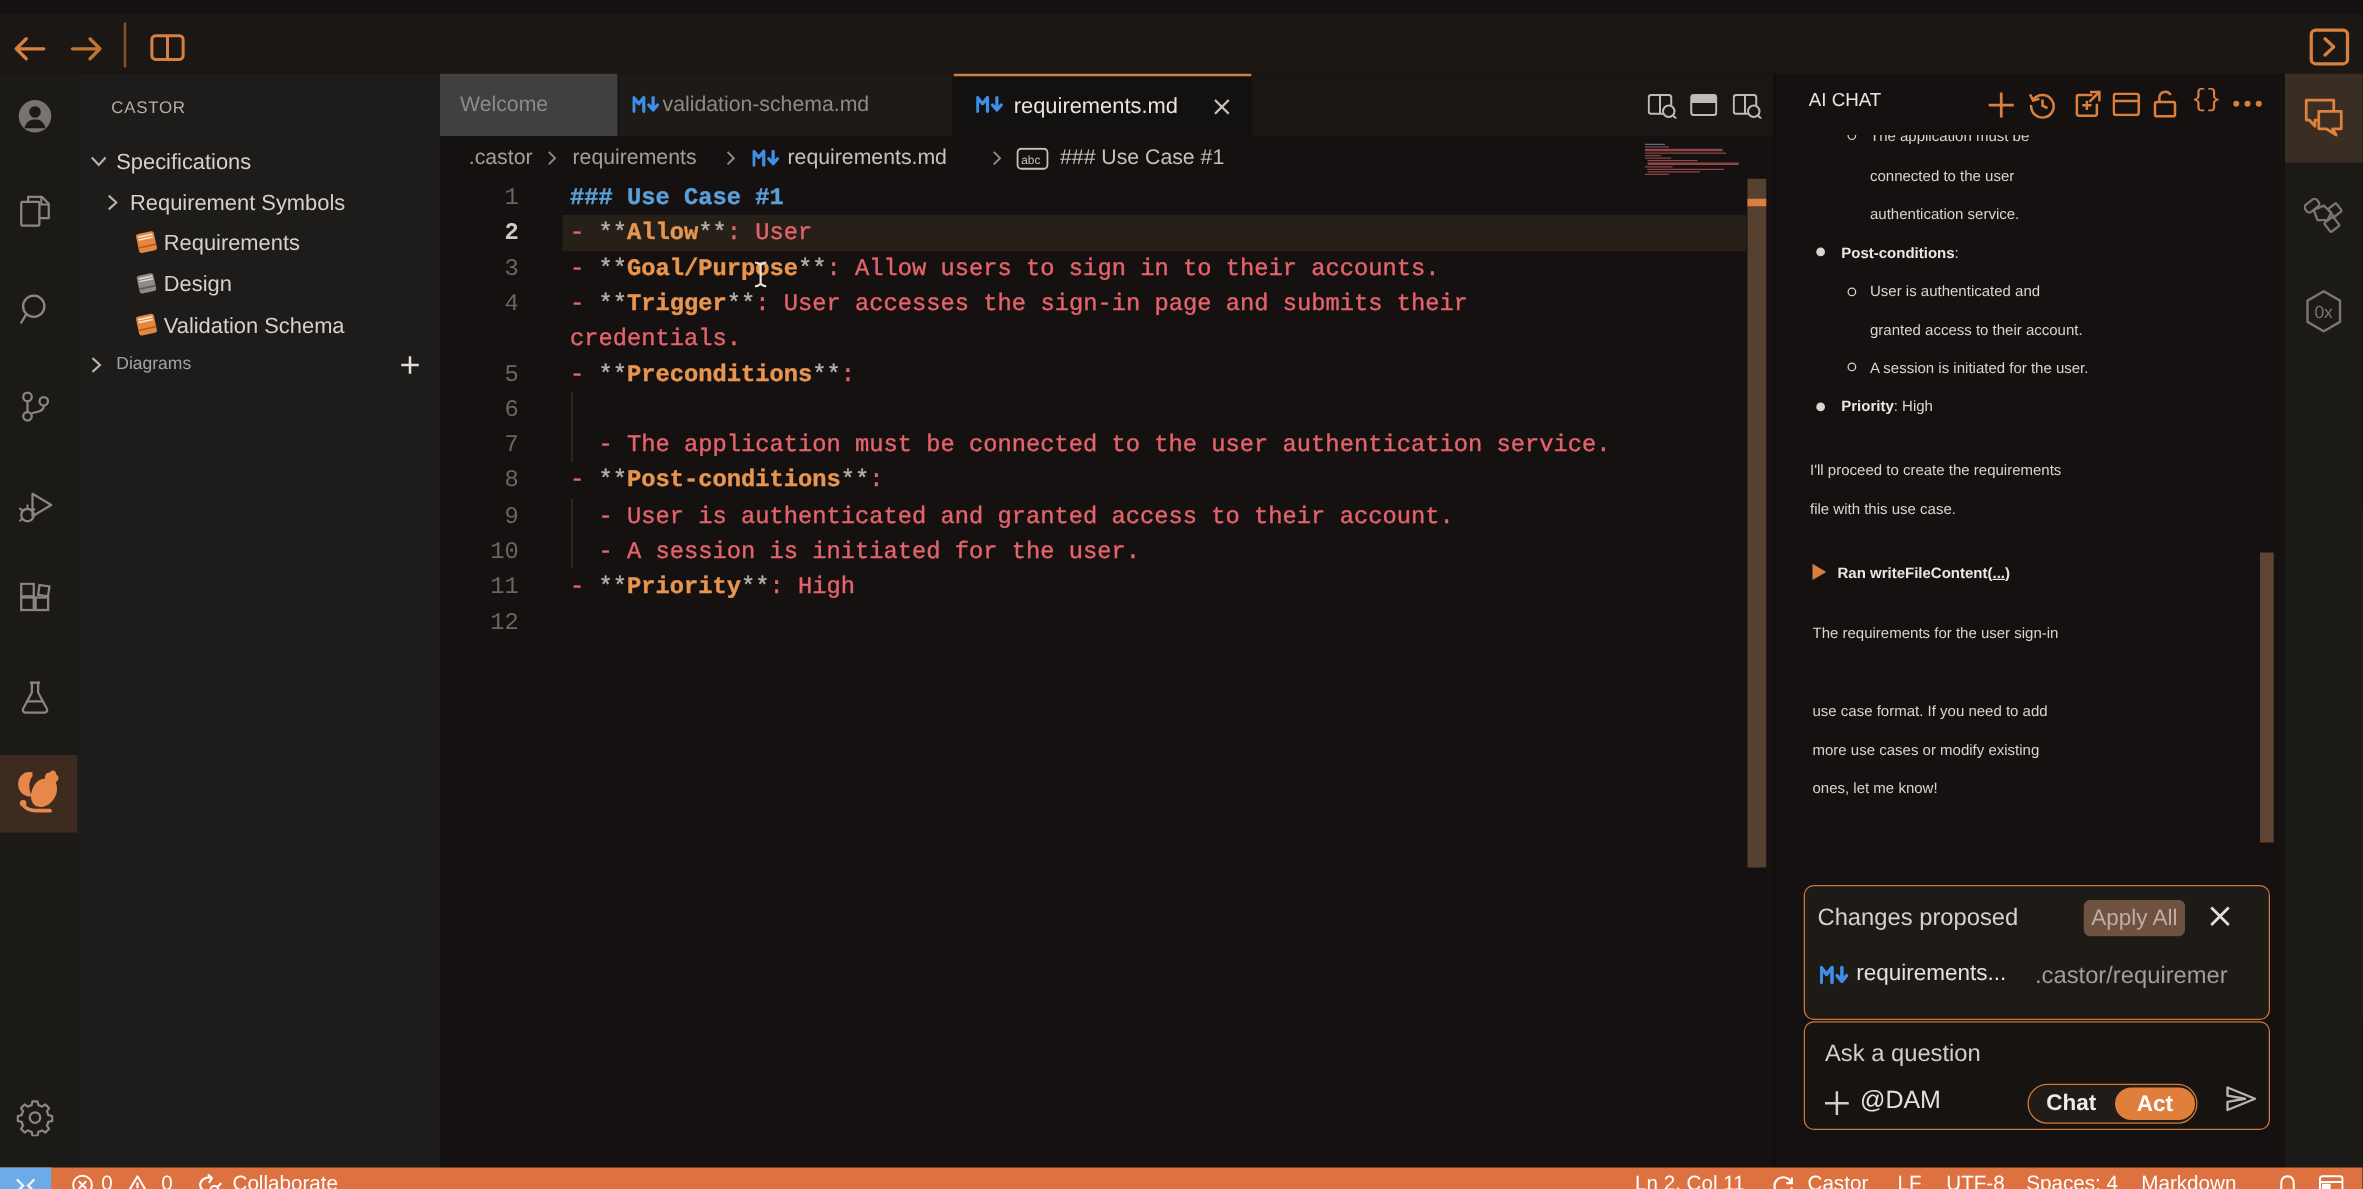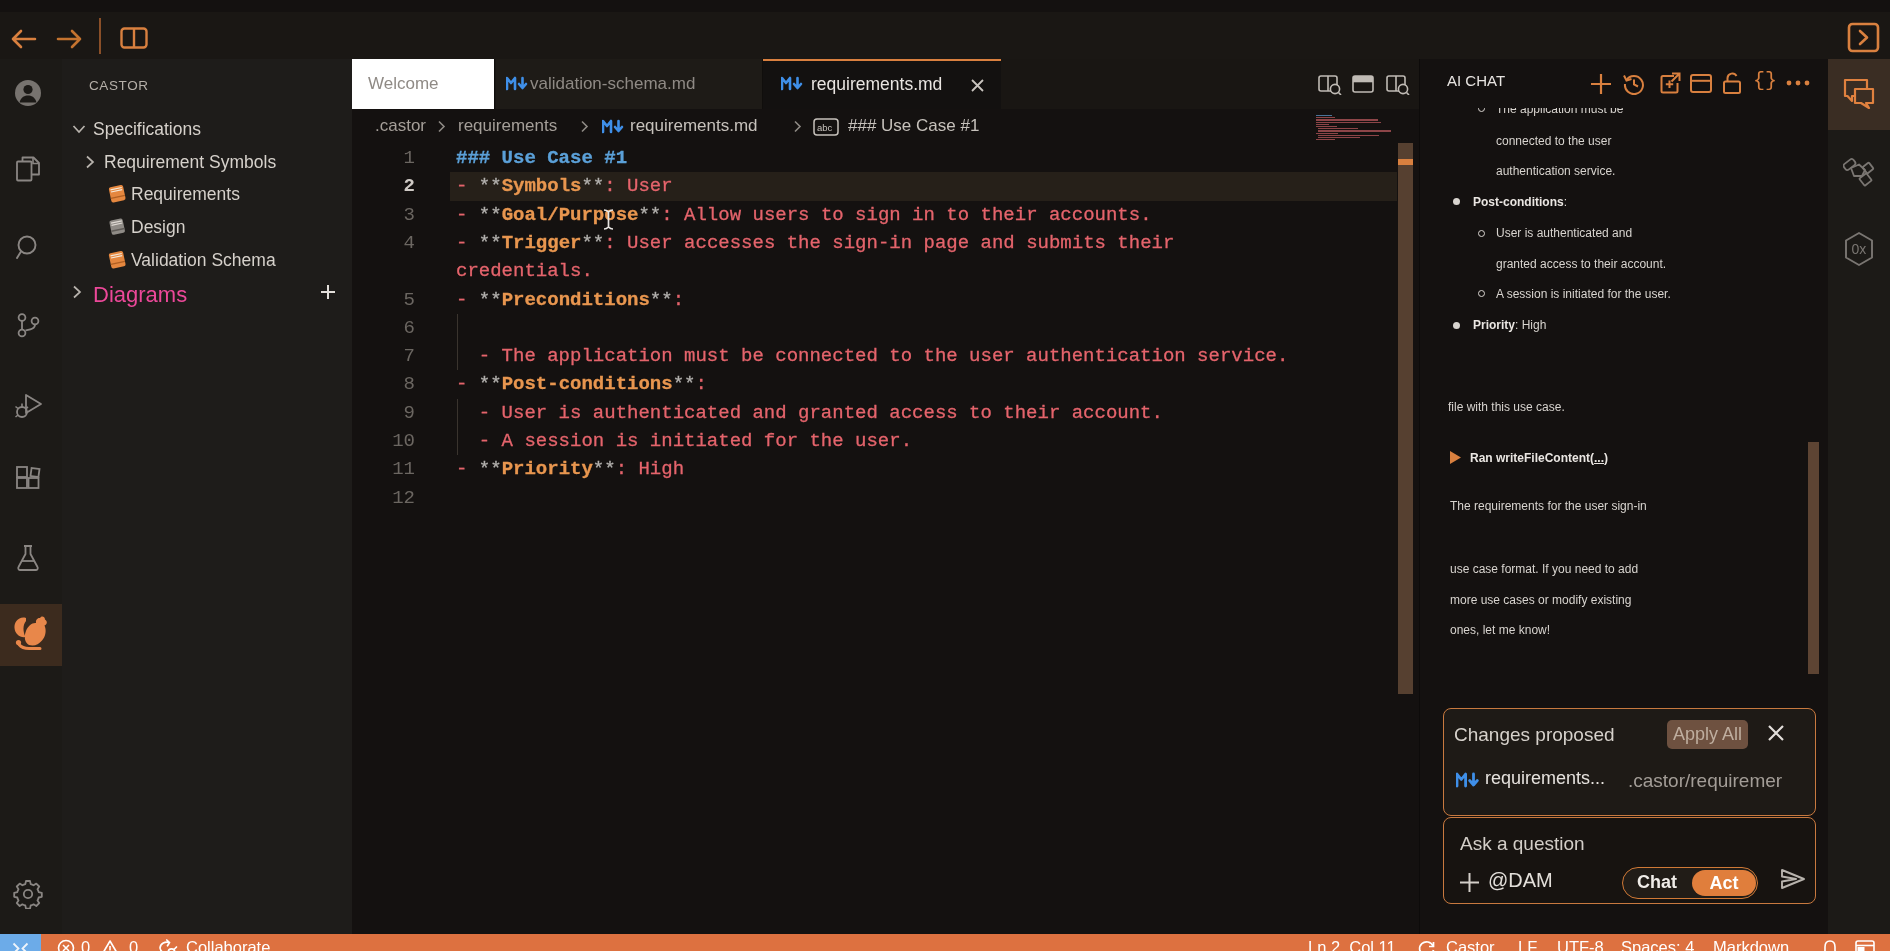--- a/index.html
+++ b/index.html
@@ -141,31 +141,31 @@
         <path d="M4.5 5.6 L16 5.6 M4.5 7.8 L16 7.8" stroke="#f5e8d8" stroke-width="1.2"></path>
         <path d="M3 14 L17.5 14" stroke="#b05f22" stroke-width="1.4"></path>
       </g>
     </svg>
     <div class="abs" style="left:69px;top:6px;font-size:17.5px;color:#d6d1cb;">Validation Schema</div>
   </div>
   <div class="abs" style="left:0;top:217px;width:290px;height:33px;">
     <svg class="icon" style="left:10px;top:9px;" width="10" height="14" viewBox="0 0 10 14">
           <path d="M2 1.5 L8 7 L2 12.5" stroke="#b8b3ad" stroke-width="1.7" fill="none"></path>
         </svg>
-    <div class="abs" style="left:31px;top:6px;font-size:22px;color:#ec4899;">Diagrams</div>
+    <div class="abs" style="left:31px;top:6px;font-size:14px;color:#a3a3a3;">Diagrams</div>
     <svg class="icon" style="left:258px;top:8px;" width="16" height="16" viewBox="0 0 16 16">
           <path d="M8 1 V15 M1 8 H15" stroke="#e3dfdb" stroke-width="2" fill="none"></path>
         </svg>
   </div>
 </div>
 
 <div class="abs" id="editor" style="left:352px;top:47px;width:1068px;height:875px;background:#141110;">
 
   <div class="abs" style="left:0;top:0;width:1068px;height:50px;background:#191613;">
-    <div class="abs" style="left:0;top:0;width:143px;height:50px;background:#ffffff;border-right:1px solid #100e0c;text-align:right;">
+    <div class="abs" style="left:0;top:0;width:143px;height:50px;background:#404040;border-right:1px solid #100e0c;text-align:right;">
       <div class="abs" style="left:16px;top:15px;font-size:17px;color:#8f8a85;">Welcome</div>
     </div>
     <div class="abs" style="left:144px;top:0;width:267px;height:50px;background:#1e1b17;border-right:1px solid #100e0c;">
       <svg class="icon" style="left:10px;top:17px;" width="22" height="15" viewBox="0 0 22 15">
         <path d="M1 13 V2 L5 7 L9 2 V13" stroke="#3f8fe8" stroke-width="2.6" fill="none" stroke-linejoin="round" stroke-linecap="round"></path>
         <path d="M16.5 2 V11 M13 8 L16.5 12 L20 8" stroke="#3f8fe8" stroke-width="2.6" fill="none" stroke-linejoin="round" stroke-linecap="round"></path>
       </svg>
       <div class="abs" style="left:34px;top:15px;font-size:17px;color:#8f8a85;">validation-schema.md</div>
     </div>
     <div class="abs" style="left:411px;top:0;width:238px;height:50px;background:#131110;border-top:2.5px solid #d9803f;">
@@ -225,21 +225,21 @@
   <div class="abs" id="code" style="left:0;top:85px;width:1068px;height:790px;font-family:'Liberation Mono',monospace;font-size:19px;">
     <div class="abs" style="left:98px;top:28.3px;width:947px;height:28.3px;background:#262019;"></div>
     <div class="abs" style="left:105px;top:169.8px;width:1px;height:56.6px;background:#3a342e;"></div>
     <div class="abs" style="left:105px;top:254.7px;width:1px;height:56.6px;background:#3a342e;"></div>
     <div class="row" style="top:0;">
           <span class="num">1</span>
           <span class="txt"><span class="h">### Use Case #1</span></span>
         </div>
     <div class="row" style="top:28.3px;">
           <span class="num" style="color:#cfcac5;font-weight:bold;">2</span>
-          <span class="txt">- <span class="a">**</span><span class="b">Symbols</span><span class="a">**</span>: User</span>
+          <span class="txt">- <span class="a">**</span><span class="b">Allow</span><span class="a">**</span>: User</span>
         </div>
     <div class="row" style="top:56.6px;">
           <span class="num">3</span>
           <span class="txt">- <span class="a">**</span><span class="b">Goal/Purpose</span><span class="a">**</span>: Allow users to sign in to their accounts.</span>
         </div>
     <div class="row" style="top:84.9px;">
           <span class="num">4</span>
           <span class="txt">- <span class="a">**</span><span class="b">Trigger</span><span class="a">**</span>: User accesses the sign-in page and submits their</span>
         </div>
     <div class="row" style="top:113.2px;">
@@ -307,20 +307,21 @@
 <div class="abs" id="chat" style="left:1420px;top:47px;width:408px;height:875px;background:#141110;">
 
   <div class="cline" style="left:76px;top:34.5px;">The application must be</div>
   <div class="cline" style="left:76px;top:66.8px;">connected to the user</div>
   <div class="cline" style="left:76px;top:96.9px;">authentication service.</div>
   <div class="cline" style="left:53px;top:127.9px;"><span class="cb">Post-conditions</span>:</div>
   <div class="cline" style="left:76px;top:159.3px;">User is authenticated and</div>
   <div class="cline" style="left:76px;top:190.3px;">granted access to their account.</div>
   <div class="cline" style="left:76px;top:220px;">A session is initiated for the user.</div>
   <div class="cline" style="left:53px;top:251.4px;"><span class="cb">Priority</span>: High</div>
+  <div class="cline" style="left:28px;top:301.8px;">I'll proceed to create the requirements</div>
   <div class="cline" style="left:28px;top:332.9px;">file with this use case.</div>
   <div class="cline" style="left:50px;top:383.8px;"><span class="cb">Ran writeFileContent(<span style="text-decoration:underline;">...</span>)</span></div>
 
   <div class="abs" style="left:58px;top:45.5px;width:7px;height:7px;border:1.6px solid #d8d4cf;border-radius:50%;"></div>
   <div class="abs" style="left:33px;top:139px;width:7px;height:7px;background:#d8d4cf;border-radius:50%;"></div>
   <div class="abs" style="left:58px;top:170.5px;width:7px;height:7px;border:1.6px solid #d8d4cf;border-radius:50%;"></div>
   <div class="abs" style="left:58px;top:231.2px;width:7px;height:7px;border:1.6px solid #d8d4cf;border-radius:50%;"></div>
   <div class="abs" style="left:33px;top:262.6px;width:7px;height:7px;background:#d8d4cf;border-radius:50%;"></div>
   <svg class="icon" style="left:29px;top:391px;" width="13" height="15" viewBox="0 0 13 15">
         <path d="M1 1 L12 7.5 L1 14 Z" fill="#d9803f"></path>

